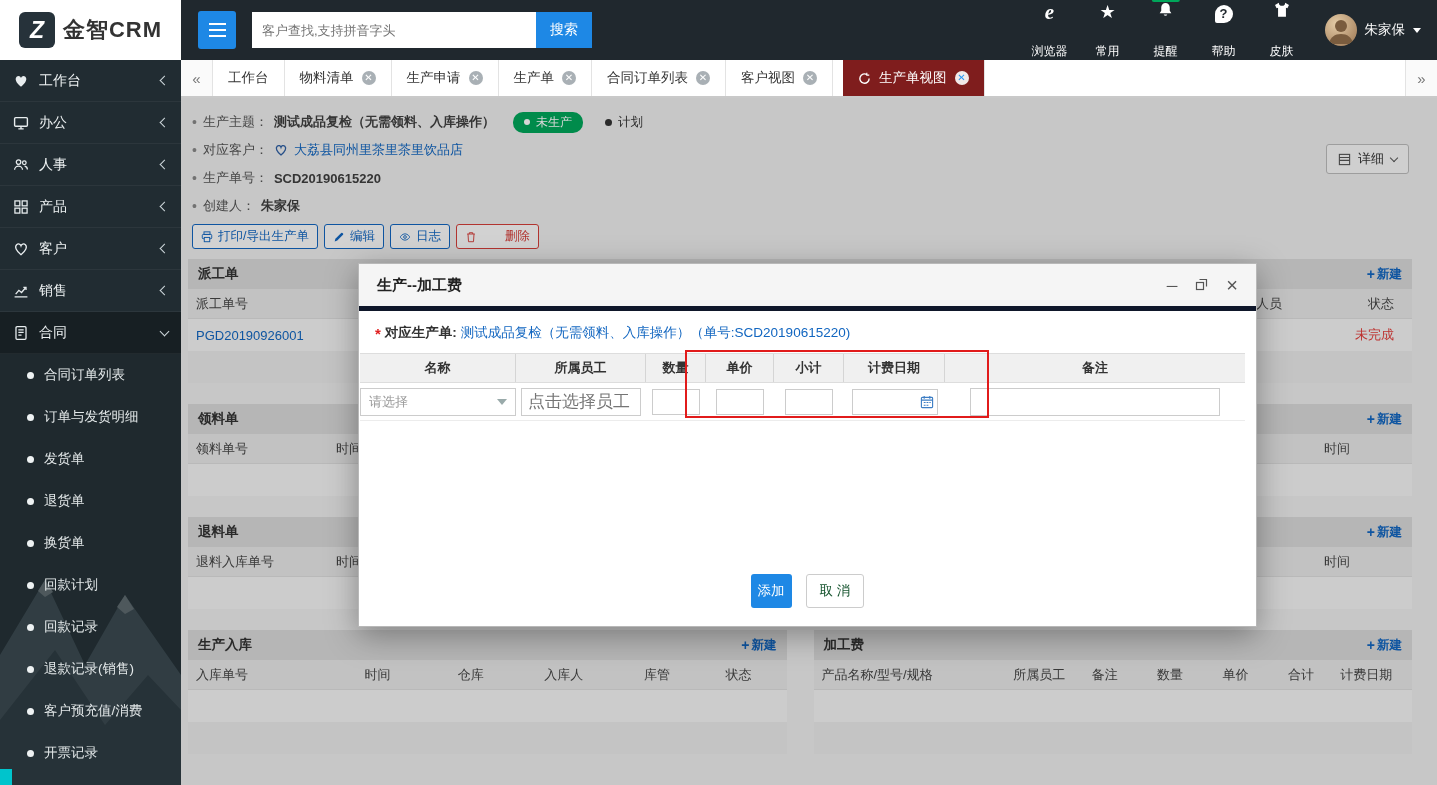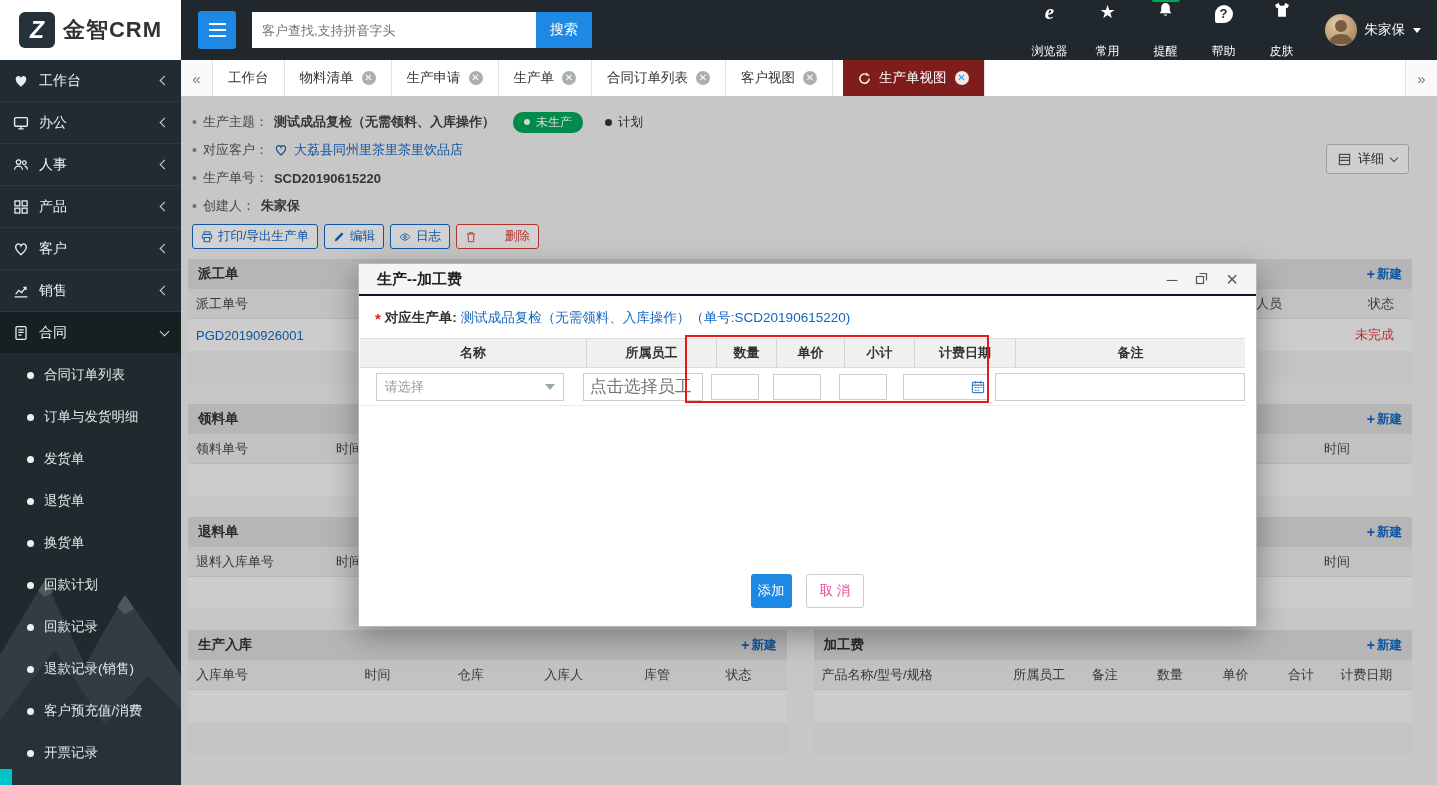--- a/index.html
+++ b/index.html
@@ -84,48 +84,48 @@
   .c { padding-right:10px; }
   .w190 { width:190px; } .w160 { width:160px; } .w140 { width:140px; } .w120 { width:120px; } .w70 { width:70px; }
   .fx { flex:1; } .ctr { text-align:center; } .rgt { text-align:right; }
   .red-text { color:#e23c39; }
   .two-col { display:flex; gap:27px; margin-bottom:21px; }
   .two-col .section { flex:1; margin-bottom:0; }
 
   
   .dim { position:absolute; top:98px; left:181px; right:0; bottom:0; background:rgba(0,0,0,.16); z-index:90; }
   .modal { position:absolute; left:358px; top:263px; width:899px; height:364px; background:#fff; z-index:120; border:1px solid #b8b8b8; box-shadow:0 8px 30px rgba(0,0,0,.35); display:flex; flex-direction:column; }
-  .m-head { height:32px; background:#f5f5f5; border-bottom:2px solid #0f172a; display:flex; align-items:center; padding:0 18px; flex:none; }
+  .m-head { height:47px; background:#f5f5f5; border-bottom:5px solid #0f172a; display:flex; align-items:center; padding:0 18px; flex:none; }
   .m-title { font-weight:bold; font-size:15px; color:#222; flex:1; }
   .m-ctrl { display:flex; gap:18px; color:#444; align-items:center; }
   .m-ctrl .wbtn { cursor:pointer; font-size:15px; line-height:1; color:#555; }
   .m-ctrl .wbtn.x { font-size:20px; }
   .m-req { padding:13px 16px 11px; font-size:13.5px; display:flex; gap:4px; align-items:center; flex:none; }
   .m-req .star { color:#e01e1e; font-weight:bold; font-size:15px; }
   .m-req .lab { font-weight:bold; color:#333; }
   .m-table { margin:0 11px 0 1px; position:relative; flex:none; }
   .m-cols { display:flex; height:30px; background:#f0f0f0; border-top:1px solid #ddd; border-bottom:1px solid #ddd; align-items:stretch; font-size:13px; font-weight:bold; color:#333; }
   .mc { border-right:1px solid #d5d5d5; display:flex; align-items:center; justify-content:center; }
   .mc:last-child { border-right:none; }
-  .mc1 { width:227px; } .mc2 { width:130px; } .mc3 { width:60px; } .mc4 { width:68px; } .mc5 { width:70px; } .mc6 { width:101px; } .mc7 { flex:1; }
+  .mc1 { width:156px; } .mc2 { width:130px; } .mc3 { width:60px; } .mc4 { width:68px; } .mc5 { width:70px; } .mc6 { width:101px; } .mc7 { flex:1; }
   .m-row { display:flex; height:38px; align-items:center; border-bottom:1px solid #ececec; }
   .m-row .mc { border-right:none; }
   .f-select { width:188px; height:28px; border:1px solid #ccc; display:flex; align-items:center; justify-content:space-between; padding:0 8px; color:#999; font-size:13px; background:#fff; cursor:pointer; }
   .sel-caret { width:0; height:0; border-left:5px solid transparent; border-right:5px solid transparent; border-top:6px solid #9aa; }
   .f-input { height:28px; border:1px solid #ccc; padding:0 6px; font-size:17px; font-family:inherit; color:#444; outline:none; }
   .f-emp { width:120px; }
   .f-sm { width:48px; height:26px; }
   .f-date-wrap { width:86px; height:26px; border:1px solid #ccc; display:flex; align-items:center; background:#fff; }
   .f-date { flex:1; width:60px; border:none; height:22px; font-size:12px; padding:0 4px; outline:none; }
   .f-remark { width:250px; }
   .red-box { position:absolute; left:325px; top:-3px; width:304px; height:68px; border:2px solid #e11b1b; pointer-events:none; }
   .m-spacer { flex:1; }
   .m-foot { display:flex; justify-content:center; gap:14px; padding:12px 0 18px; flex:none; }
   .btn-primary { background:#1e88e5; color:#fff; border:none; padding:7px 7px; font-size:13.5px; border-radius:3px; cursor:pointer; font-family:inherit; }
-  .btn-plain { background:#fff; border:1px solid #ccc; color:#ec4899; padding:7px 13px; font-size:13.5px; border-radius:3px; cursor:pointer; font-family:inherit; }
+  .btn-plain { background:#fff; border:1px solid #ccc; color:#14532d; padding:7px 13px; font-size:13.5px; border-radius:3px; cursor:pointer; font-family:inherit; }
 </style>
 </head>
 <body>
 
 <div class="app">
 
   <header class="topbar">
     <div class="logo">
       <span class="logo-mark">Z</span>
       <span class="logo-text">金智CRM</span>

